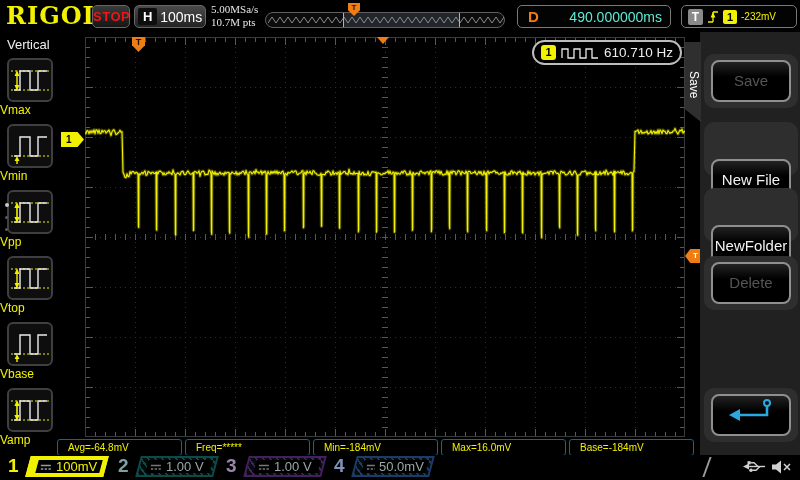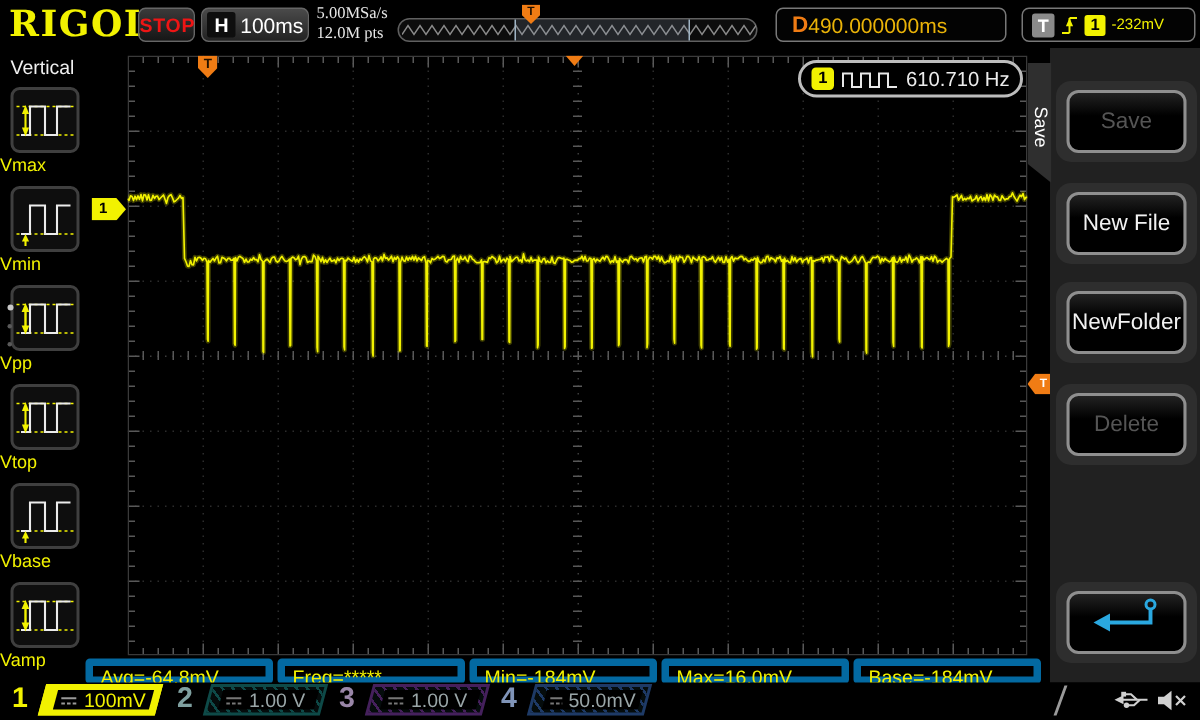--- a/index.html
+++ b/index.html
@@ -21,21 +21,21 @@
   #rates{position:absolute;left:211px;top:3px;font-size:11px;line-height:13px;color:#e8e8e8;font-family:Liberation Serif, serif;}
   #posbar{left:265px;top:12px;width:240px;height:16px;border-radius:8px;background:#0c0c0c;border:1px solid #606060;}
   #poswin{position:absolute;left:77px;top:0;width:115px;height:14px;
           background:rgba(150,170,190,.16);border-left:1px solid #9fb4c4;border-right:1px solid #9fb4c4;}
   #posbar svg{position:absolute;left:2px;top:0;}
   #tmark-bar{position:absolute;left:348px;top:3px;width:12px;height:13px;background:var(--orange);
              clip-path:polygon(0 0,100% 0,100% 55%,50% 100%,0 55%);
              color:#201000;font-size:8px;font-weight:bold;text-align:center;line-height:9px;}
   #d-box{left:517px;width:154px;display:flex;align-items:center;background:#030303;border-color:#787878;}
   #d-lab{color:var(--orange);font-weight:bold;font-size:15px;margin-left:10px;}
-  #d-val{flex:1;text-align:left;color:#eab308;font-size:14px;padding-right:8px;}
+  #d-val{flex:1;text-align:right;color:#5eead4;font-size:14px;padding-right:8px;}
   #t-box{left:681px;width:116px;display:flex;align-items:center;gap:4px;background:#030303;
          border-color:#787878;padding:0 6px;}
   #t-chip{width:15px;height:16px;background:#8a8a8a;border-radius:2px;color:#fff;font-weight:bold;
           font-size:12px;text-align:center;line-height:16px;}
   #t-src{width:14px;height:14px;background:var(--yellow);border-radius:2px;color:#000;font-weight:bold;
          font-size:11px;text-align:center;line-height:14px;}
   #t-lev{color:var(--yellow);font-size:10px;}
 
   
   #sidebar{position:absolute;left:0;top:32px;width:60px;height:423px;background:#000;}
@@ -62,33 +62,33 @@
                clip-path:polygon(0 50%,35% 0,100% 0,100% 100%,35% 100%);
                color:#fff;font-size:8px;text-align:right;line-height:14px;padding-right:2px;box-sizing:border-box;}
   #freqbox{position:absolute;left:472px;top:8px;width:150px;height:25px;border:2px solid #bdbdbd;
            border-radius:13px;background:#000;display:flex;align-items:center;gap:5px;
            padding-left:7px;box-sizing:border-box;}
   #freq-ch{width:15px;height:15px;background:var(--yellow);border-radius:3px;color:#000;
            font-weight:bold;font-size:11px;text-align:center;line-height:15px;}
   #freq-val{color:#ececec;font-size:13.5px;}
 
   
-  .meas{position:absolute;top:439px;width:125px;height:17px;border:5px solid #0369a1;border-radius:3px;
-        background:#000;color:var(--yellow);font-size:13px;line-height:15px;padding-left:5px;box-sizing:border-box;}
+  .meas{position:absolute;top:439px;width:125px;height:17px;border:1px solid #0369a1;border-radius:3px;
+        background:#000;color:var(--yellow);font-size:10px;line-height:15px;padding-left:10px;box-sizing:border-box;}
 
   
   #menu{position:absolute;left:700px;top:32px;width:100px;height:423px;background:#212121;}
   #menu-tab{position:absolute;left:-15px;top:10px;width:16px;height:80px;background:#2f2f2f;
             clip-path:polygon(0 0,100% 0,100% 100%,0 84%);color:#fff;font-size:12px;
             writing-mode:vertical-rl;text-align:center;padding-top:6px;box-sizing:border-box;}
   .menu-well{position:absolute;left:4px;width:94px;height:54px;background:#2e2e2e;border-radius:10px;}
   .menu-btn{position:absolute;left:7px;top:6px;width:80px;height:42px;border:2px solid #8f8f8f;
             border-radius:8px;background:linear-gradient(#222 0%,#000 40%);box-sizing:border-box;
             font-size:15px;text-align:center;line-height:38px;}
-  .menu-btn.enabled{color:#f2f2f2;}
+  .menu-btn.enabled{color:#f2f2f2;margin-top:31px;}
   .menu-btn.disabled{color:#555;}
 
   
   #chbar{position:absolute;left:0;top:455px;width:800px;height:25px;background:#000;}
   .ch{position:absolute;top:0;width:108px;height:24px;}
   .ch-num{position:absolute;left:8px;top:0;font-size:19px;font-weight:bold;color:var(--chnum);}
   .ch-box{position:absolute;left:28px;top:1px;width:78px;height:21px;transform:skewX(-15deg);
           box-sizing:border-box;border:2px solid var(--chdim);
           background:repeating-linear-gradient(45deg,var(--chdim) 0 1.5px,transparent 1.5px 5px),#050c0c;}
   .ch.active .ch-box{background:var(--yellow);border-color:var(--yellow);}
@@ -107,21 +107,21 @@
 
   <div id="topbar">
     <div id="logo">RIGOL</div>
     <div id="stop-btn" class="tb-box">STOP</div>
     <div id="h-box" class="tb-box">
       <span id="h-chip">H</span>
       <span id="h-val">100ms</span>
     </div>
     <div id="rates">
       <div>5.00MSa/s</div>
-      <div>12.0M pts</div>
+      <div>10.7M pts</div>
     </div>
     <div id="posbar" class="tb-box">
       <svg id="zigsvg" width="236" height="14">
           <path d="M0,10 L4,4 L8,10 L12,4 L16,10 L20,4 L24,10 L28,4 L32,10 L36,4 L40,10 L44,4 L48,10 L52,4 L56,10 L60,4 L64,10 L68,4 L72,10 L76,4 L80,10 L84,4 L88,10 L92,4 L96,10 L100,4 L104,10 L108,4 L112,10 L116,4 L120,10 L124,4 L128,10 L132,4 L136,10 L140,4 L144,10 L148,4 L152,10 L156,4 L160,10 L164,4 L168,10 L172,4 L176,10 L180,4 L184,10 L188,4 L192,10 L196,4 L200,10 L204,4 L208,10 L212,4 L216,10 L220,4 L224,10 L228,4 L232,10 L236,4 L240,10 " stroke="#8a8a8a" stroke-width="1" fill="none"></path>
         </svg>
       <div id="poswin"></div>
     </div>
     <div id="tmark-bar">T</div>
     <div id="d-box" class="tb-box">
       <span id="d-lab">D</span>

